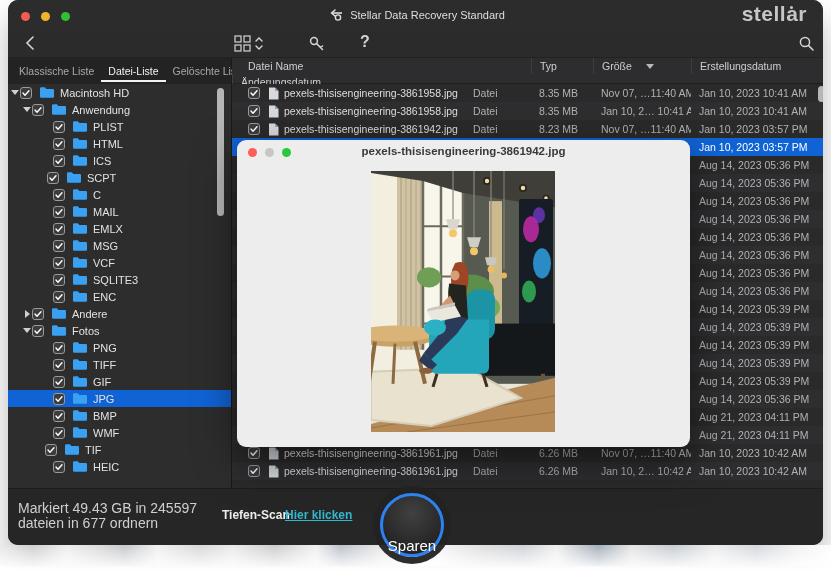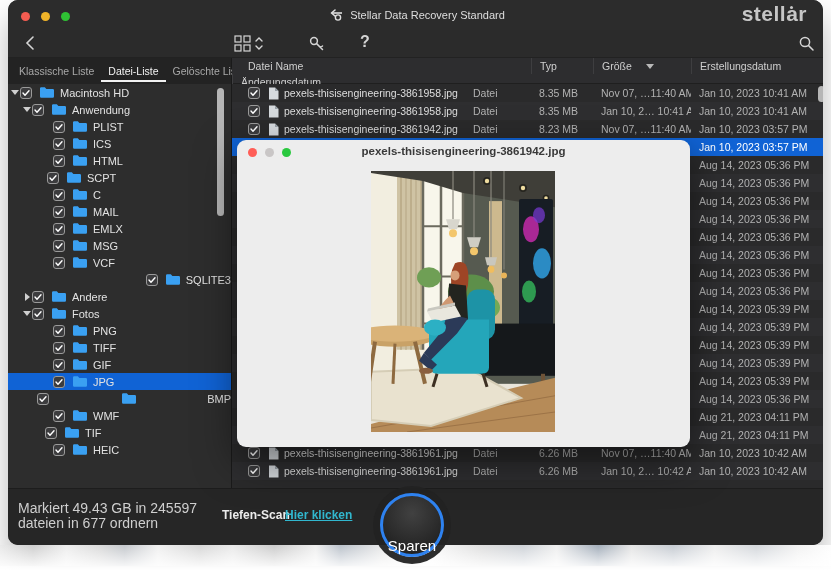--- a/index.html
+++ b/index.html
@@ -193,32 +193,32 @@
             <span>PLIST</span>
           </div>
           <div class="tree-item" style="padding-left: 45px;">
             <svg class="cb" width="12" height="12" viewBox="0 0 12 12">
               <rect x="0.5" y="0.5" width="11" height="11" rx="2.5" fill="#3c3c3e" stroke="#9a9a9a"></rect>
               <path d="M3 6 L5 8.2 L9 3.8" stroke="#fff" stroke-width="1.4" fill="none" stroke-linecap="round" stroke-linejoin="round"></path>
             </svg>
             <svg class="folder" width="16" height="13" viewBox="0 0 16 13">
               <path d="M1 2.5 Q1 1.2 2.2 1.2 L5.8 1.2 L7.4 3 L13.8 3 Q15 3 15 4.2 L15 10.6 Q15 11.8 13.8 11.8 L2.2 11.8 Q1 11.8 1 10.6 Z" fill="#3aa0f2"></path>
             </svg>
+            <span>HTML</span>
+          </div>
+          <div class="tree-item" style="padding-left: 45px;">
+            <svg class="cb" width="12" height="12" viewBox="0 0 12 12">
+              <rect x="0.5" y="0.5" width="11" height="11" rx="2.5" fill="#3c3c3e" stroke="#9a9a9a"></rect>
+              <path d="M3 6 L5 8.2 L9 3.8" stroke="#fff" stroke-width="1.4" fill="none" stroke-linecap="round" stroke-linejoin="round"></path>
+            </svg>
+            <svg class="folder" width="16" height="13" viewBox="0 0 16 13">
+              <path d="M1 2.5 Q1 1.2 2.2 1.2 L5.8 1.2 L7.4 3 L13.8 3 Q15 3 15 4.2 L15 10.6 Q15 11.8 13.8 11.8 L2.2 11.8 Q1 11.8 1 10.6 Z" fill="#3aa0f2"></path>
+            </svg>
             <span>ICS</span>
           </div>
-          <div class="tree-item" style="padding-left: 45px;">
-            <svg class="cb" width="12" height="12" viewBox="0 0 12 12">
-              <rect x="0.5" y="0.5" width="11" height="11" rx="2.5" fill="#3c3c3e" stroke="#9a9a9a"></rect>
-              <path d="M3 6 L5 8.2 L9 3.8" stroke="#fff" stroke-width="1.4" fill="none" stroke-linecap="round" stroke-linejoin="round"></path>
-            </svg>
-            <svg class="folder" width="16" height="13" viewBox="0 0 16 13">
-              <path d="M1 2.5 Q1 1.2 2.2 1.2 L5.8 1.2 L7.4 3 L13.8 3 Q15 3 15 4.2 L15 10.6 Q15 11.8 13.8 11.8 L2.2 11.8 Q1 11.8 1 10.6 Z" fill="#3aa0f2"></path>
-            </svg>
-            <span>HTML</span>
-          </div>
           <div class="tree-item" style="padding-left: 39px;">
             <svg class="cb" width="12" height="12" viewBox="0 0 12 12">
               <rect x="0.5" y="0.5" width="11" height="11" rx="2.5" fill="#3c3c3e" stroke="#9a9a9a"></rect>
               <path d="M3 6 L5 8.2 L9 3.8" stroke="#fff" stroke-width="1.4" fill="none" stroke-linecap="round" stroke-linejoin="round"></path>
             </svg>
             <svg class="folder" width="16" height="13" viewBox="0 0 16 13">
               <path d="M1 2.5 Q1 1.2 2.2 1.2 L5.8 1.2 L7.4 3 L13.8 3 Q15 3 15 4.2 L15 10.6 Q15 11.8 13.8 11.8 L2.2 11.8 Q1 11.8 1 10.6 Z" fill="#3aa0f2"></path>
             </svg>
             <span>SCPT</span>
           </div>
@@ -265,29 +265,39 @@
           <div class="tree-item" style="padding-left: 45px;">
             <svg class="cb" width="12" height="12" viewBox="0 0 12 12">
               <rect x="0.5" y="0.5" width="11" height="11" rx="2.5" fill="#3c3c3e" stroke="#9a9a9a"></rect>
               <path d="M3 6 L5 8.2 L9 3.8" stroke="#fff" stroke-width="1.4" fill="none" stroke-linecap="round" stroke-linejoin="round"></path>
             </svg>
             <svg class="folder" width="16" height="13" viewBox="0 0 16 13">
               <path d="M1 2.5 Q1 1.2 2.2 1.2 L5.8 1.2 L7.4 3 L13.8 3 Q15 3 15 4.2 L15 10.6 Q15 11.8 13.8 11.8 L2.2 11.8 Q1 11.8 1 10.6 Z" fill="#3aa0f2"></path>
             </svg>
             <span>VCF</span>
           </div>
-          <div class="tree-item" style="padding-left: 45px; justify-content: flex-end;">
+          <div class="tree-item" style="padding-left: 45px;">
             <svg class="cb" width="12" height="12" viewBox="0 0 12 12">
               <rect x="0.5" y="0.5" width="11" height="11" rx="2.5" fill="#3c3c3e" stroke="#9a9a9a"></rect>
               <path d="M3 6 L5 8.2 L9 3.8" stroke="#fff" stroke-width="1.4" fill="none" stroke-linecap="round" stroke-linejoin="round"></path>
             </svg>
             <svg class="folder" width="16" height="13" viewBox="0 0 16 13">
               <path d="M1 2.5 Q1 1.2 2.2 1.2 L5.8 1.2 L7.4 3 L13.8 3 Q15 3 15 4.2 L15 10.6 Q15 11.8 13.8 11.8 L2.2 11.8 Q1 11.8 1 10.6 Z" fill="#3aa0f2"></path>
             </svg>
             <span>SQLITE3</span>
+          </div>
+          <div class="tree-item" style="padding-left: 45px;">
+            <svg class="cb" width="12" height="12" viewBox="0 0 12 12">
+              <rect x="0.5" y="0.5" width="11" height="11" rx="2.5" fill="#3c3c3e" stroke="#9a9a9a"></rect>
+              <path d="M3 6 L5 8.2 L9 3.8" stroke="#fff" stroke-width="1.4" fill="none" stroke-linecap="round" stroke-linejoin="round"></path>
+            </svg>
+            <svg class="folder" width="16" height="13" viewBox="0 0 16 13">
+              <path d="M1 2.5 Q1 1.2 2.2 1.2 L5.8 1.2 L7.4 3 L13.8 3 Q15 3 15 4.2 L15 10.6 Q15 11.8 13.8 11.8 L2.2 11.8 Q1 11.8 1 10.6 Z" fill="#3aa0f2"></path>
+            </svg>
+            <span>ENC</span>
           </div>
           <div class="tree-item" style="padding-left: 14px;">
             <span class="expander">
               <span class="tri-closed"></span>
             </span>
             <svg class="cb" width="12" height="12" viewBox="0 0 12 12">
               <rect x="0.5" y="0.5" width="11" height="11" rx="2.5" fill="#3c3c3e" stroke="#9a9a9a"></rect>
               <path d="M3 6 L5 8.2 L9 3.8" stroke="#fff" stroke-width="1.4" fill="none" stroke-linecap="round" stroke-linejoin="round"></path>
             </svg>
             <svg class="folder" width="16" height="13" viewBox="0 0 16 13">
@@ -341,21 +351,21 @@
           <div class="tree-item selected" style="padding-left: 45px;">
             <svg class="cb" width="12" height="12" viewBox="0 0 12 12">
               <rect x="0.5" y="0.5" width="11" height="11" rx="2.5" fill="#3c3c3e" stroke="#9a9a9a"></rect>
               <path d="M3 6 L5 8.2 L9 3.8" stroke="#fff" stroke-width="1.4" fill="none" stroke-linecap="round" stroke-linejoin="round"></path>
             </svg>
             <svg class="folder" width="16" height="13" viewBox="0 0 16 13">
               <path d="M1 2.5 Q1 1.2 2.2 1.2 L5.8 1.2 L7.4 3 L13.8 3 Q15 3 15 4.2 L15 10.6 Q15 11.8 13.8 11.8 L2.2 11.8 Q1 11.8 1 10.6 Z" fill="#3aa0f2"></path>
             </svg>
             <span>JPG</span>
           </div>
-          <div class="tree-item" style="padding-left: 29px; justify-content: space-between;">
+          <div class="tree-item" style="padding-left: 45px;">
             <svg class="cb" width="12" height="12" viewBox="0 0 12 12">
               <rect x="0.5" y="0.5" width="11" height="11" rx="2.5" fill="#3c3c3e" stroke="#9a9a9a"></rect>
               <path d="M3 6 L5 8.2 L9 3.8" stroke="#fff" stroke-width="1.4" fill="none" stroke-linecap="round" stroke-linejoin="round"></path>
             </svg>
             <svg class="folder" width="16" height="13" viewBox="0 0 16 13">
               <path d="M1 2.5 Q1 1.2 2.2 1.2 L5.8 1.2 L7.4 3 L13.8 3 Q15 3 15 4.2 L15 10.6 Q15 11.8 13.8 11.8 L2.2 11.8 Q1 11.8 1 10.6 Z" fill="#3aa0f2"></path>
             </svg>
             <span>BMP</span>
           </div>
           <div class="tree-item" style="padding-left: 45px;">

